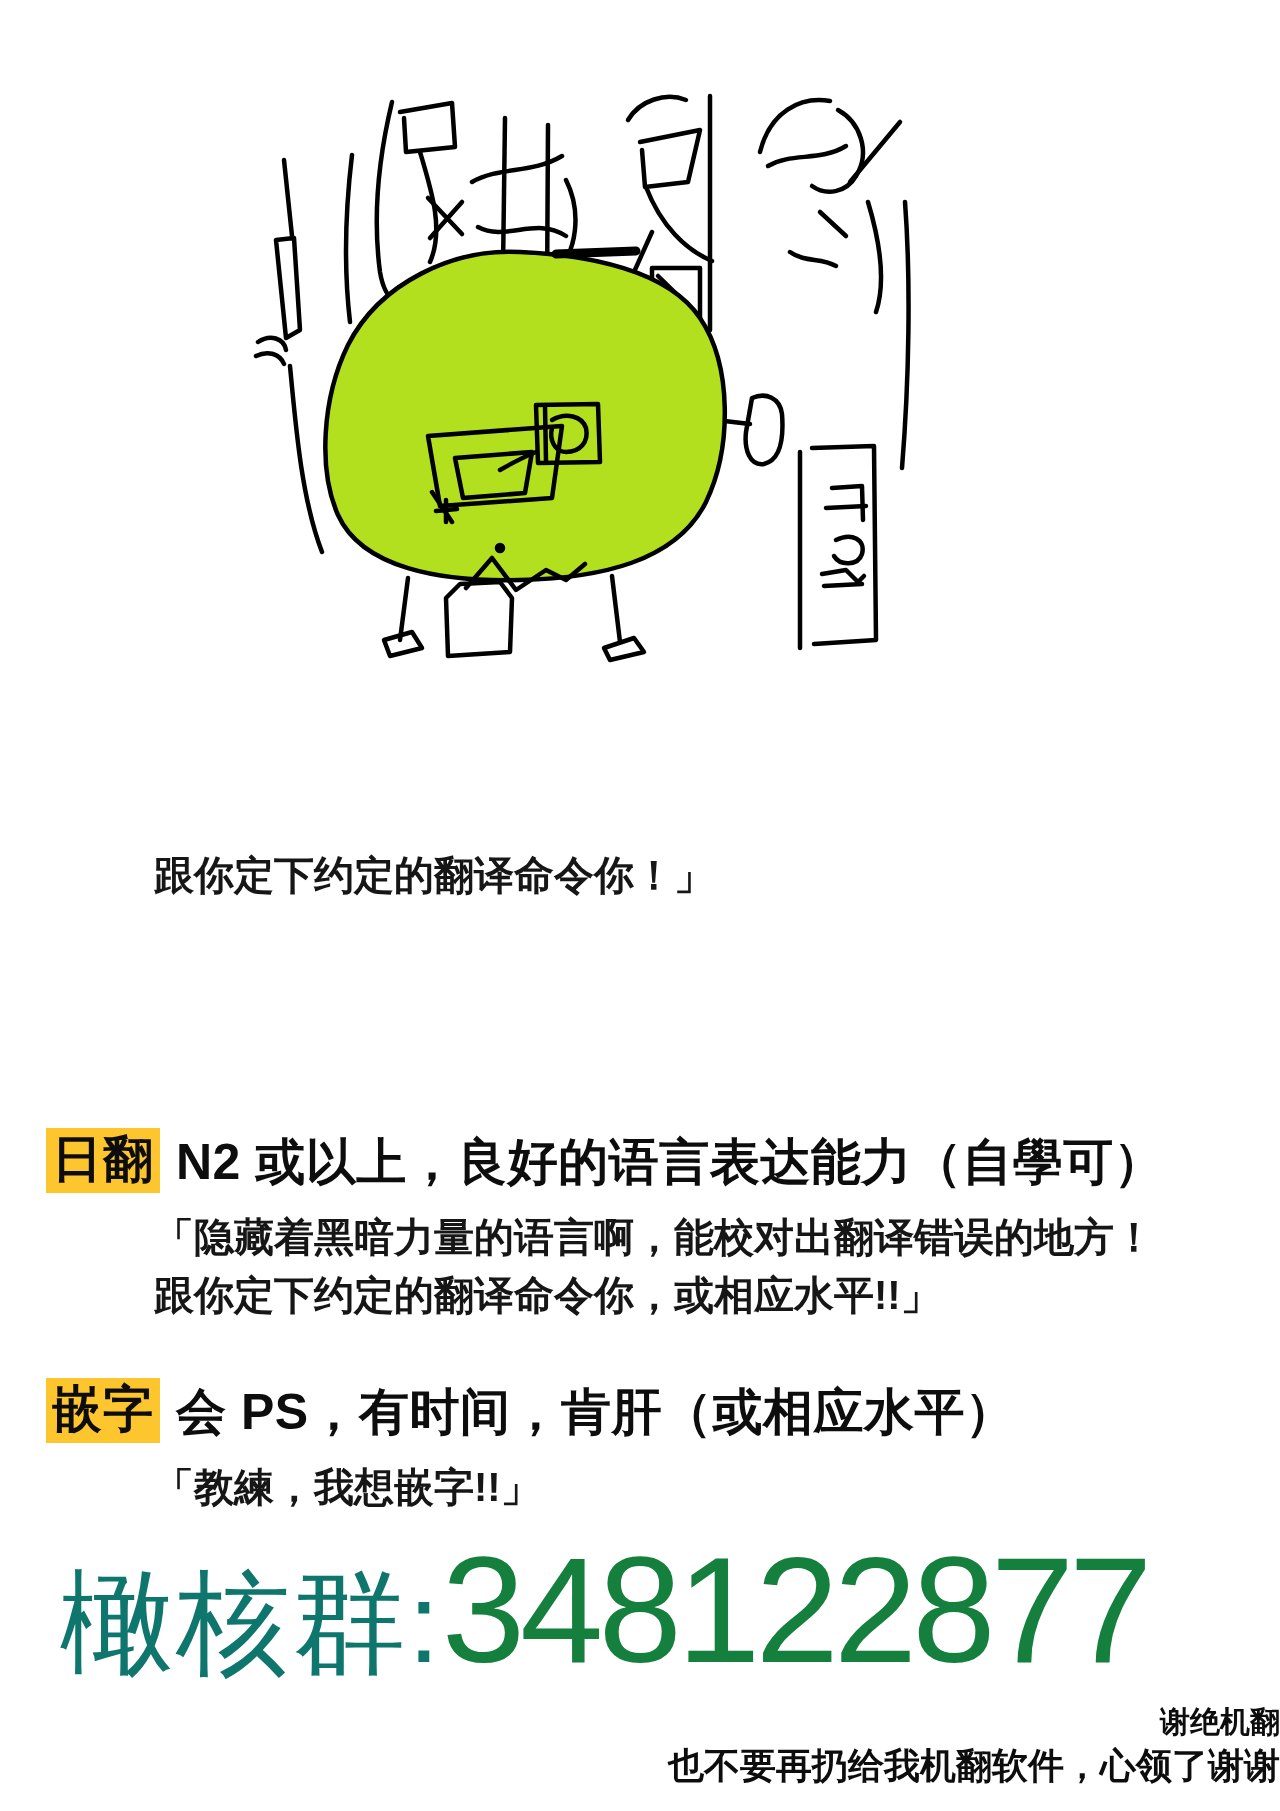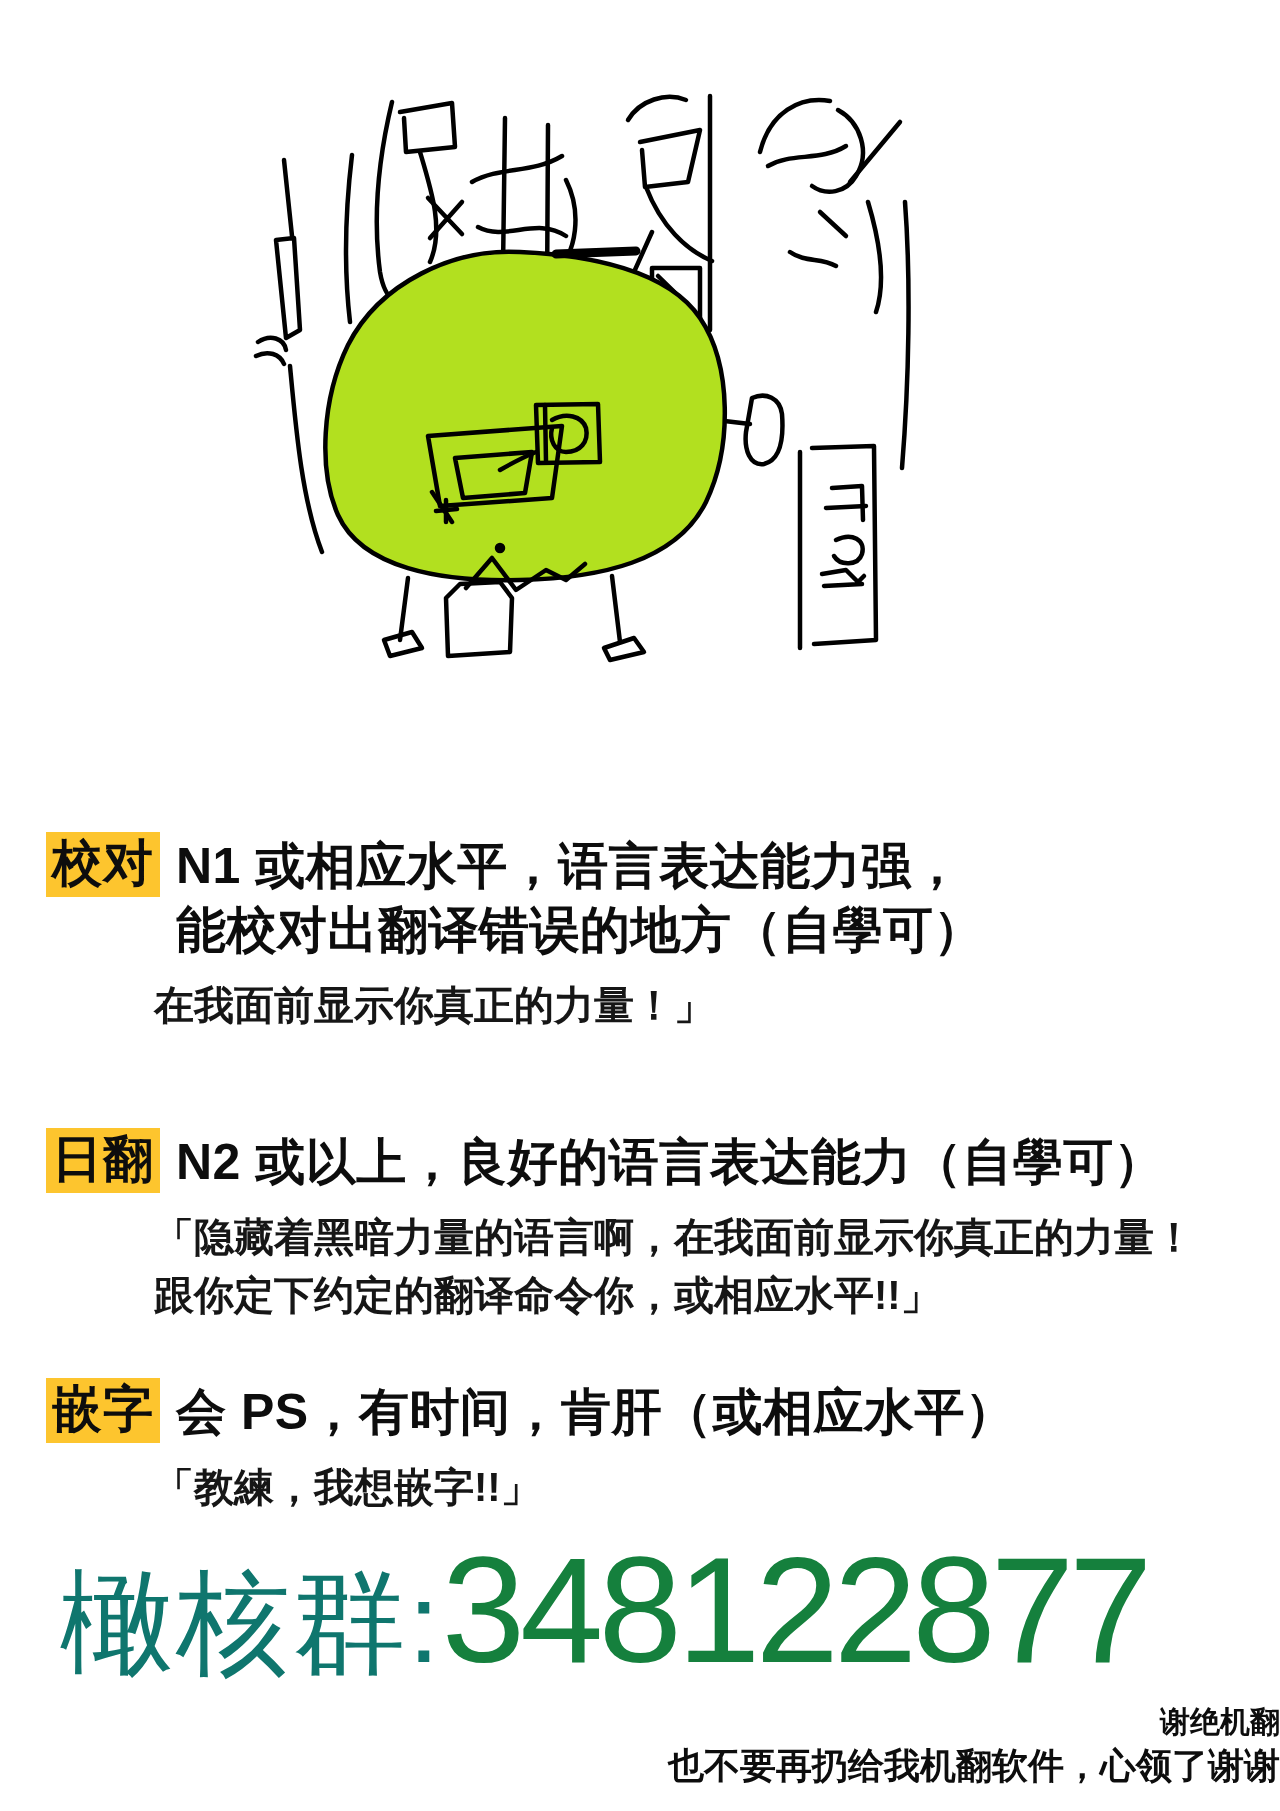--- a/index.html
+++ b/index.html
@@ -191,41 +191,34 @@
       <path d="M432,492 L452,522"></path>
     </g>
 
     <g>
       <circle cx="500" cy="548" r="3" fill="#000"></circle>
       <path d="M466,588 L492,558 L516,590 L546,570 L566,580 L585,564"></path>
     </g>
   </svg>
 
   <div class="section sec-1">
-    <div class="req-row">
-      <span class="role-label">校对</span>
-      <div class="req-lines">
-        <div>N1 或相应水平，语言表达能力强，</div>
-        <div>能校对出翻译错误的地方（自學可）</div>
-      </div>
-    </div>
     <div class="quote-lines">
-      <div>在我面前显示你真正的力量！」</div>
+      <div>跟你定下约定的翻译命令你！」</div>
     </div>
   </div>
 
   <div class="section sec-2">
     <div class="req-row">
       <span class="role-label">日翻</span>
       <div class="req-lines">
         <div>N2 或以上，良好的语言表达能力（自學可）</div>
       </div>
     </div>
     <div class="quote-lines">
-      <div>「隐藏着黑暗力量的语言啊，在我面前显示你真正的力量！</div>
+      <div>「隐藏着黑暗力量的语言啊，能校对出翻译错误的地方！</div>
       <div>跟你定下约定的翻译命令你，或相应水平!!」</div>
     </div>
   </div>
 
   <div class="section sec-3">
     <div class="req-row">
       <span class="role-label">嵌字</span>
       <div class="req-lines">
         <div>会 PS，有时间，肯肝（或相应水平）</div>
       </div>

